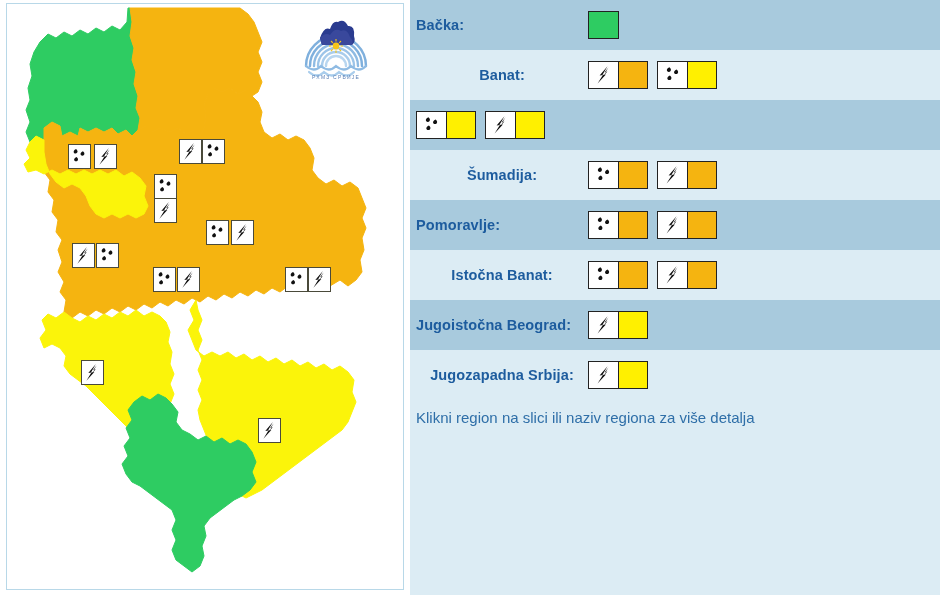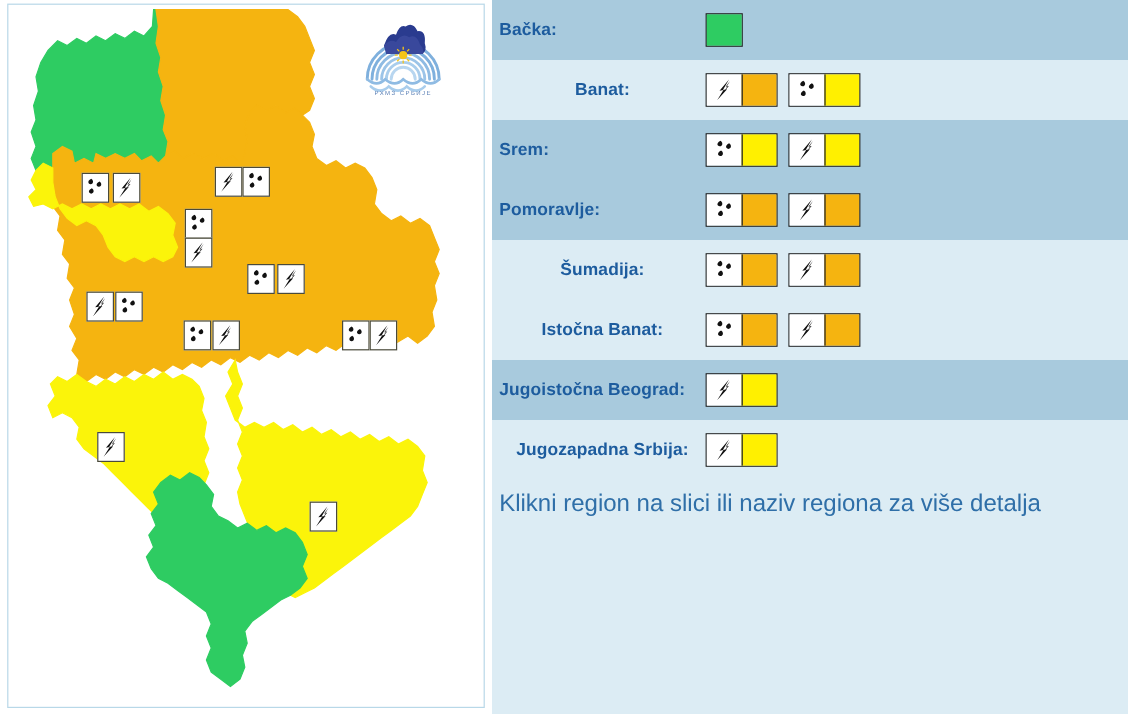--- a/index.html
+++ b/index.html
@@ -90,21 +90,21 @@
 
   #footer-row{
     flex:1 1 auto;
     background:#dcecf4;
     display:flex;align-items:flex-start;
     padding:9px 0 0 6px;
     box-sizing:border-box;
   }
   #footer-text{
     color:#2f6fa8;
-    font-size:20px;
+    font-size:15px;
     white-space:nowrap;
   }
 </style>
 </head>
 <body>
 
 <div id="app">
 
   <div id="map-panel">
     <div id="map-frame"></div>
@@ -348,21 +348,20 @@
                   <path d="M7.4,3.2 c1.6,1.1 2.0,2.8 1.0,4.0 c-0.9,1.0 -2.5,0.9 -3.3,-0.2 c-0.8,-1.2 0.2,-2.9 2.3,-3.8 Z" fill="#111111"></path>
                   <path d="M14.6,5.4 c1.6,1.1 2.0,2.8 1.0,4.0 c-0.9,1.0 -2.5,0.9 -3.3,-0.2 c-0.8,-1.2 0.2,-2.9 2.3,-3.8 Z" fill="#111111"></path>
                   <path d="M7.9,11.4 c1.6,1.1 2.0,2.8 1.0,4.0 c-0.9,1.0 -2.5,0.9 -3.3,-0.2 c-0.8,-1.2 0.2,-2.9 2.3,-3.8 Z" fill="#111111"></path>
                 </svg>
               </div>
               <div class="swatch" style="background: rgb(255, 240, 0);"></div>
             </div>
           </div>
         </div>
         <div class="row alt-a">
-          <div class="row-label">Srem:</div>
           <div class="badges">
             <div class="badge">
               <div class="ico">
                 <svg viewBox="0 0 22 22">
                   <path d="M7.4,3.2 c1.6,1.1 2.0,2.8 1.0,4.0 c-0.9,1.0 -2.5,0.9 -3.3,-0.2 c-0.8,-1.2 0.2,-2.9 2.3,-3.8 Z" fill="#111111"></path>
                   <path d="M14.6,5.4 c1.6,1.1 2.0,2.8 1.0,4.0 c-0.9,1.0 -2.5,0.9 -3.3,-0.2 c-0.8,-1.2 0.2,-2.9 2.3,-3.8 Z" fill="#111111"></path>
                   <path d="M7.9,11.4 c1.6,1.1 2.0,2.8 1.0,4.0 c-0.9,1.0 -2.5,0.9 -3.3,-0.2 c-0.8,-1.2 0.2,-2.9 2.3,-3.8 Z" fill="#111111"></path>
                 </svg>
               </div>
               <div class="swatch" style="background: rgb(255, 240, 0);"></div>
@@ -371,22 +370,22 @@
               <div class="ico">
                 <svg viewBox="0 0 22 22">
                   <path d="M14.5,2.2 L6.6,11.6 L9.9,11.1 L4.6,19.6 L12.9,10.4 L9.4,11.0 Z" fill="#111111"></path>
                   <path d="M15.4,3.6 L11.6,8.2 L13.0,8.0 L10.2,12.6 L14.4,7.6 L12.8,7.9 Z" fill="#333333"></path>
                 </svg>
               </div>
               <div class="swatch" style="background: rgb(255, 240, 0);"></div>
             </div>
           </div>
         </div>
-        <div class="row alt-a">
-          <div class="row-label">Pomoravlje:</div>
+        <div class="row alt-b">
+          <div class="row-label">Šumadija:</div>
           <div class="badges">
             <div class="badge">
               <div class="ico">
                 <svg viewBox="0 0 22 22">
                   <path d="M7.4,3.2 c1.6,1.1 2.0,2.8 1.0,4.0 c-0.9,1.0 -2.5,0.9 -3.3,-0.2 c-0.8,-1.2 0.2,-2.9 2.3,-3.8 Z" fill="#111111"></path>
                   <path d="M14.6,5.4 c1.6,1.1 2.0,2.8 1.0,4.0 c-0.9,1.0 -2.5,0.9 -3.3,-0.2 c-0.8,-1.2 0.2,-2.9 2.3,-3.8 Z" fill="#111111"></path>
                   <path d="M7.9,11.4 c1.6,1.1 2.0,2.8 1.0,4.0 c-0.9,1.0 -2.5,0.9 -3.3,-0.2 c-0.8,-1.2 0.2,-2.9 2.3,-3.8 Z" fill="#111111"></path>
                 </svg>
               </div>
               <div class="swatch" style="background: rgb(245, 180, 16);"></div>
@@ -395,22 +394,22 @@
               <div class="ico">
                 <svg viewBox="0 0 22 22">
                   <path d="M14.5,2.2 L6.6,11.6 L9.9,11.1 L4.6,19.6 L12.9,10.4 L9.4,11.0 Z" fill="#111111"></path>
                   <path d="M15.4,3.6 L11.6,8.2 L13.0,8.0 L10.2,12.6 L14.4,7.6 L12.8,7.9 Z" fill="#333333"></path>
                 </svg>
               </div>
               <div class="swatch" style="background: rgb(245, 180, 16);"></div>
             </div>
           </div>
         </div>
-        <div class="row alt-b">
-          <div class="row-label">Šumadija:</div>
+        <div class="row alt-a">
+          <div class="row-label">Pomoravlje:</div>
           <div class="badges">
             <div class="badge">
               <div class="ico">
                 <svg viewBox="0 0 22 22">
                   <path d="M7.4,3.2 c1.6,1.1 2.0,2.8 1.0,4.0 c-0.9,1.0 -2.5,0.9 -3.3,-0.2 c-0.8,-1.2 0.2,-2.9 2.3,-3.8 Z" fill="#111111"></path>
                   <path d="M14.6,5.4 c1.6,1.1 2.0,2.8 1.0,4.0 c-0.9,1.0 -2.5,0.9 -3.3,-0.2 c-0.8,-1.2 0.2,-2.9 2.3,-3.8 Z" fill="#111111"></path>
                   <path d="M7.9,11.4 c1.6,1.1 2.0,2.8 1.0,4.0 c-0.9,1.0 -2.5,0.9 -3.3,-0.2 c-0.8,-1.2 0.2,-2.9 2.3,-3.8 Z" fill="#111111"></path>
                 </svg>
               </div>
               <div class="swatch" style="background: rgb(245, 180, 16);"></div>

